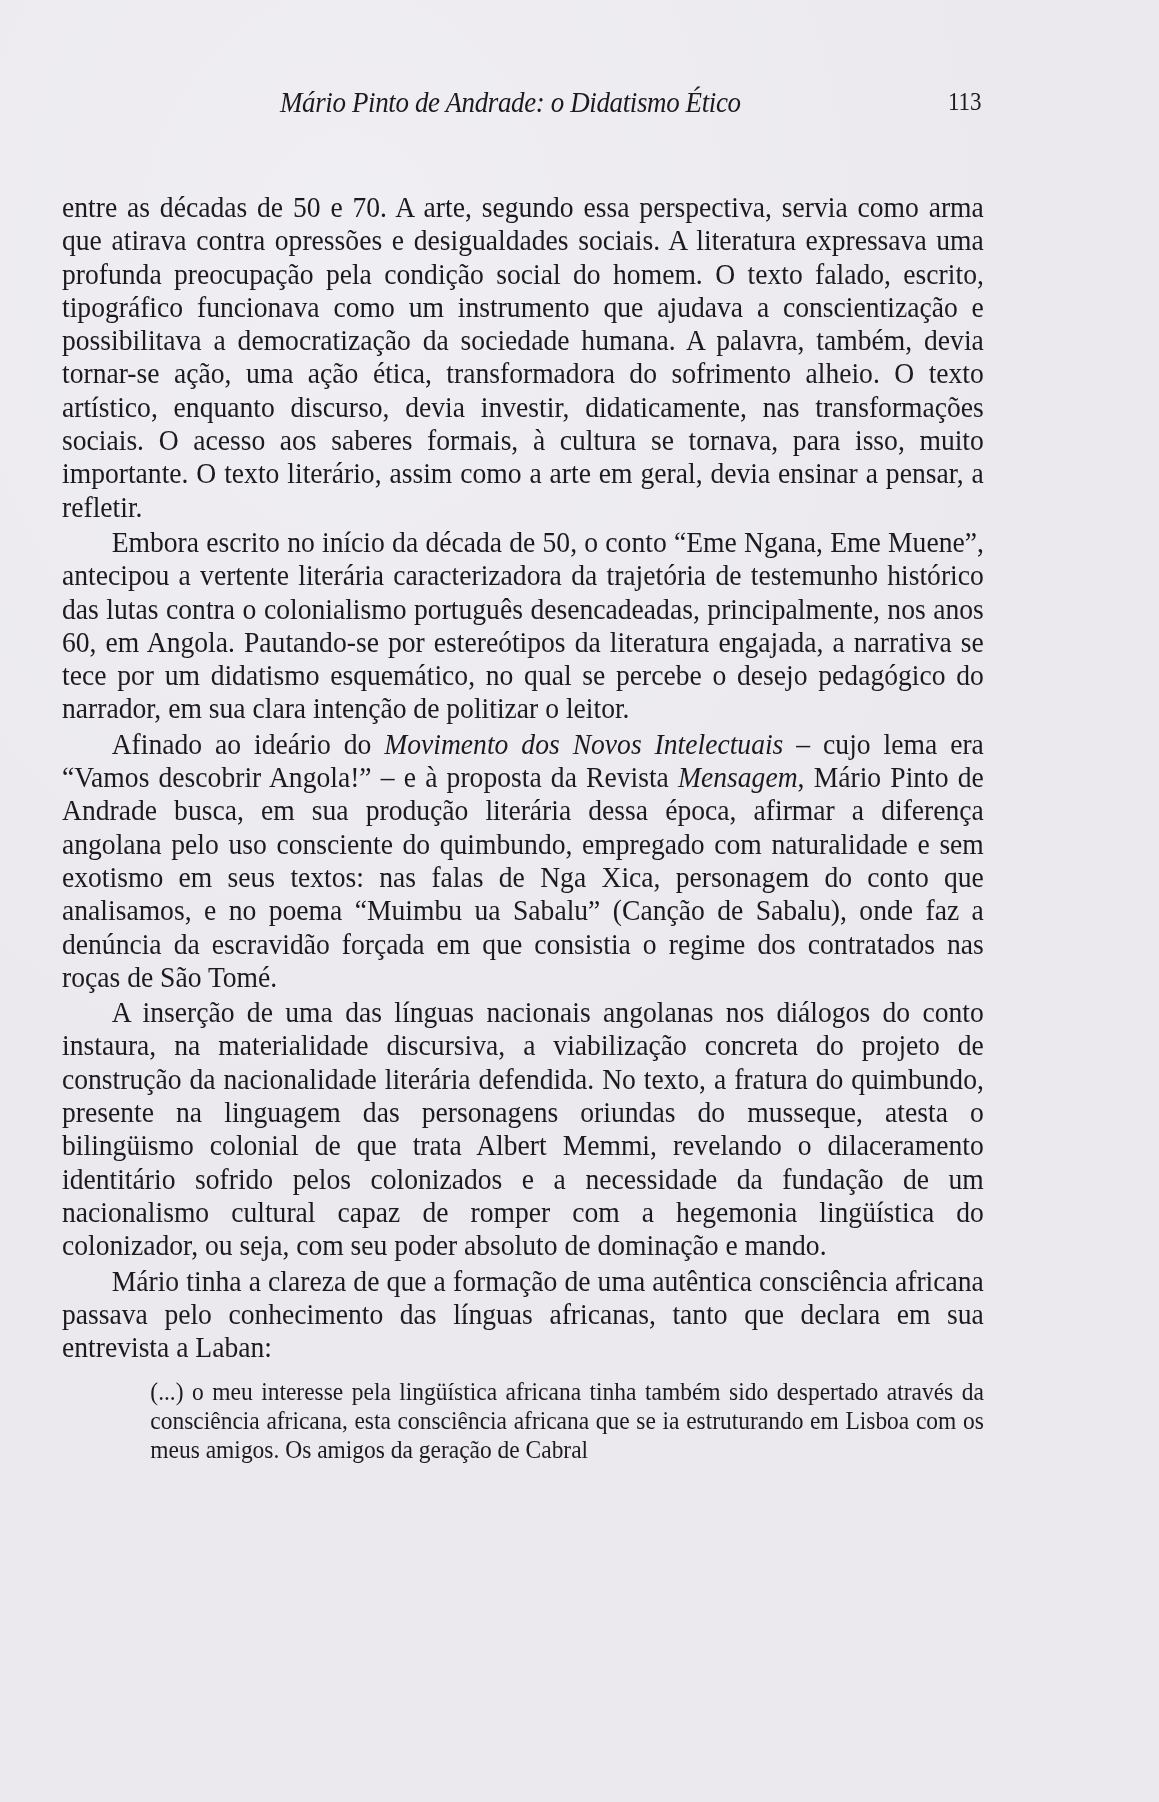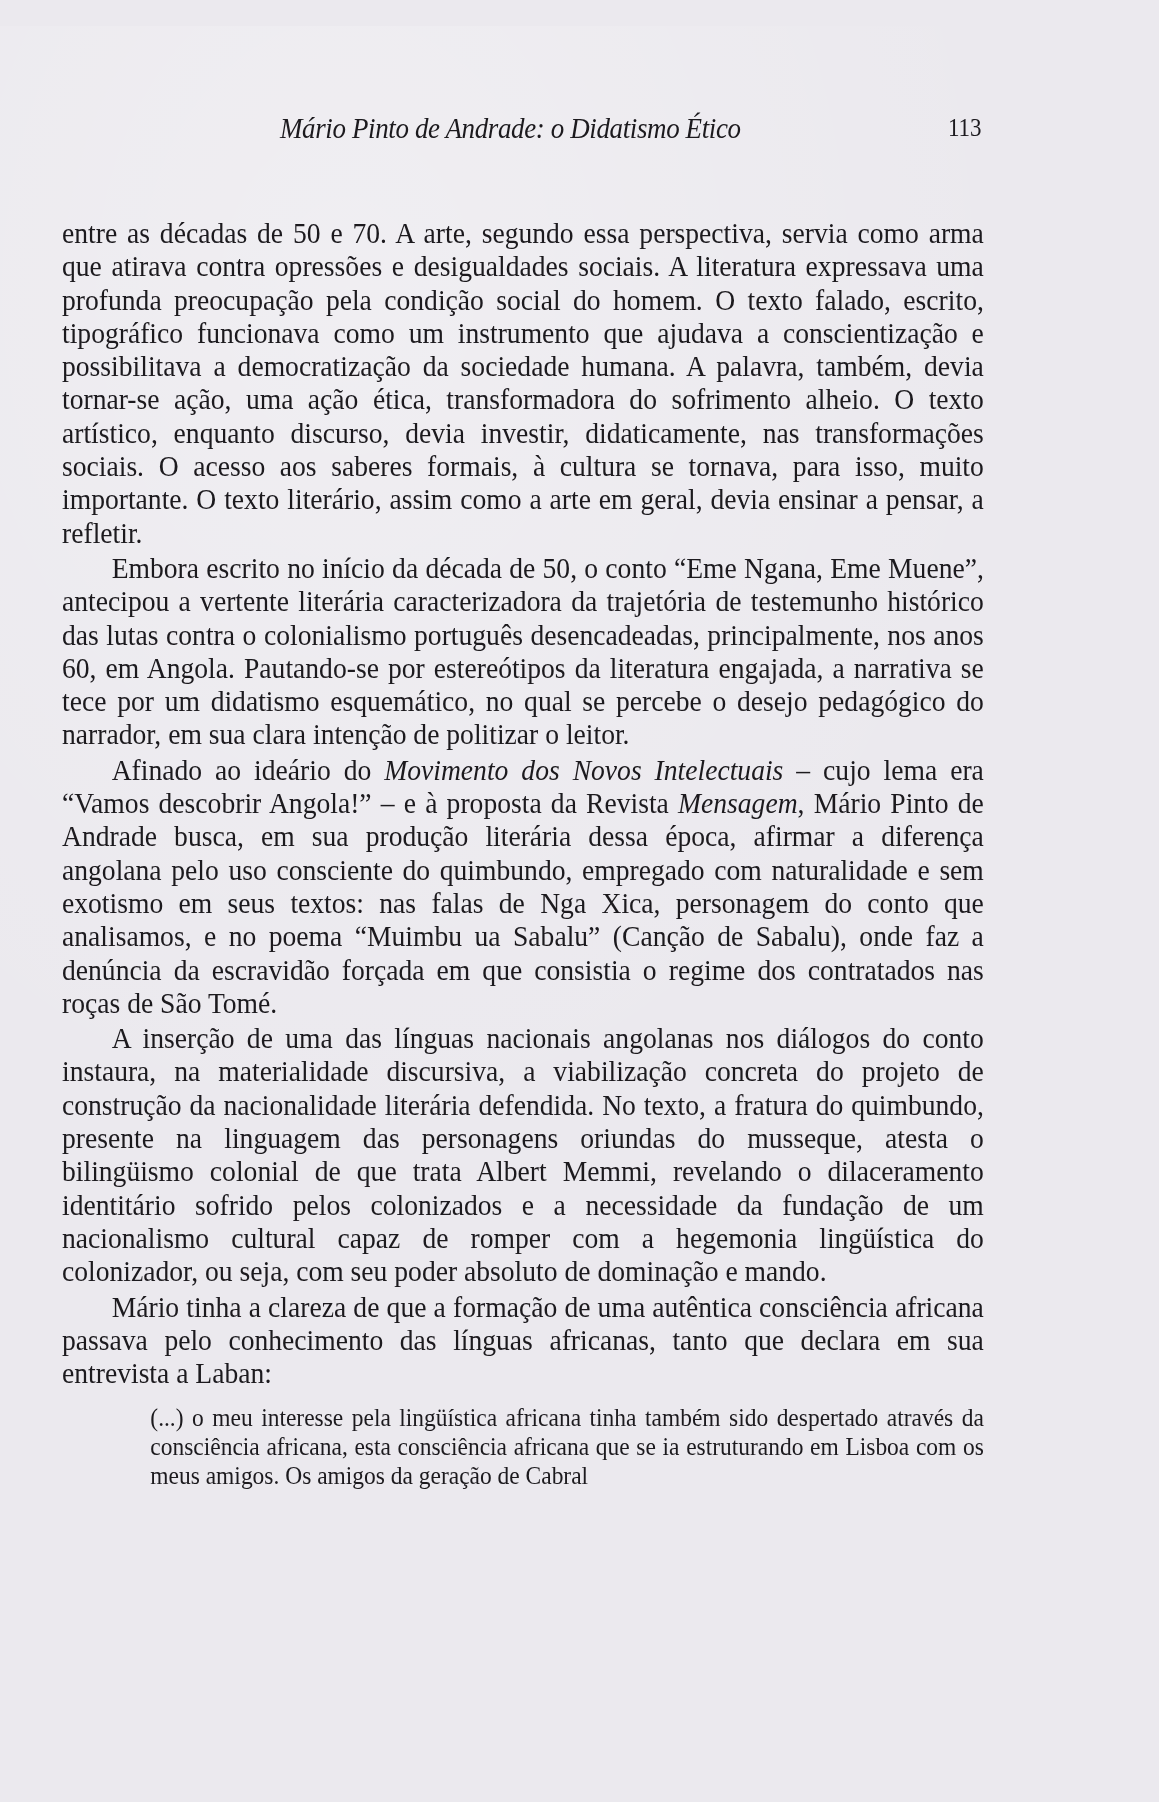--- a/index.html
+++ b/index.html
@@ -16,21 +16,20 @@
     color: #1c1a1e;
   }
   .page {
     position: absolute;
     left: 0; top: 0;
     width: 1159px;
     height: 1318px;
     background:
       radial-gradient(ellipse at 30% 20%, rgba(255,255,255,0.25), rgba(255,255,255,0) 60%),
       #ebe9ee;
-    margin-top: 26px;
   }
   .running-head {
     position: absolute;
     top: 86px;
     left: 62px;
     width: 922px;
     height: 40px;
   }
   .running-title {
     position: absolute;

